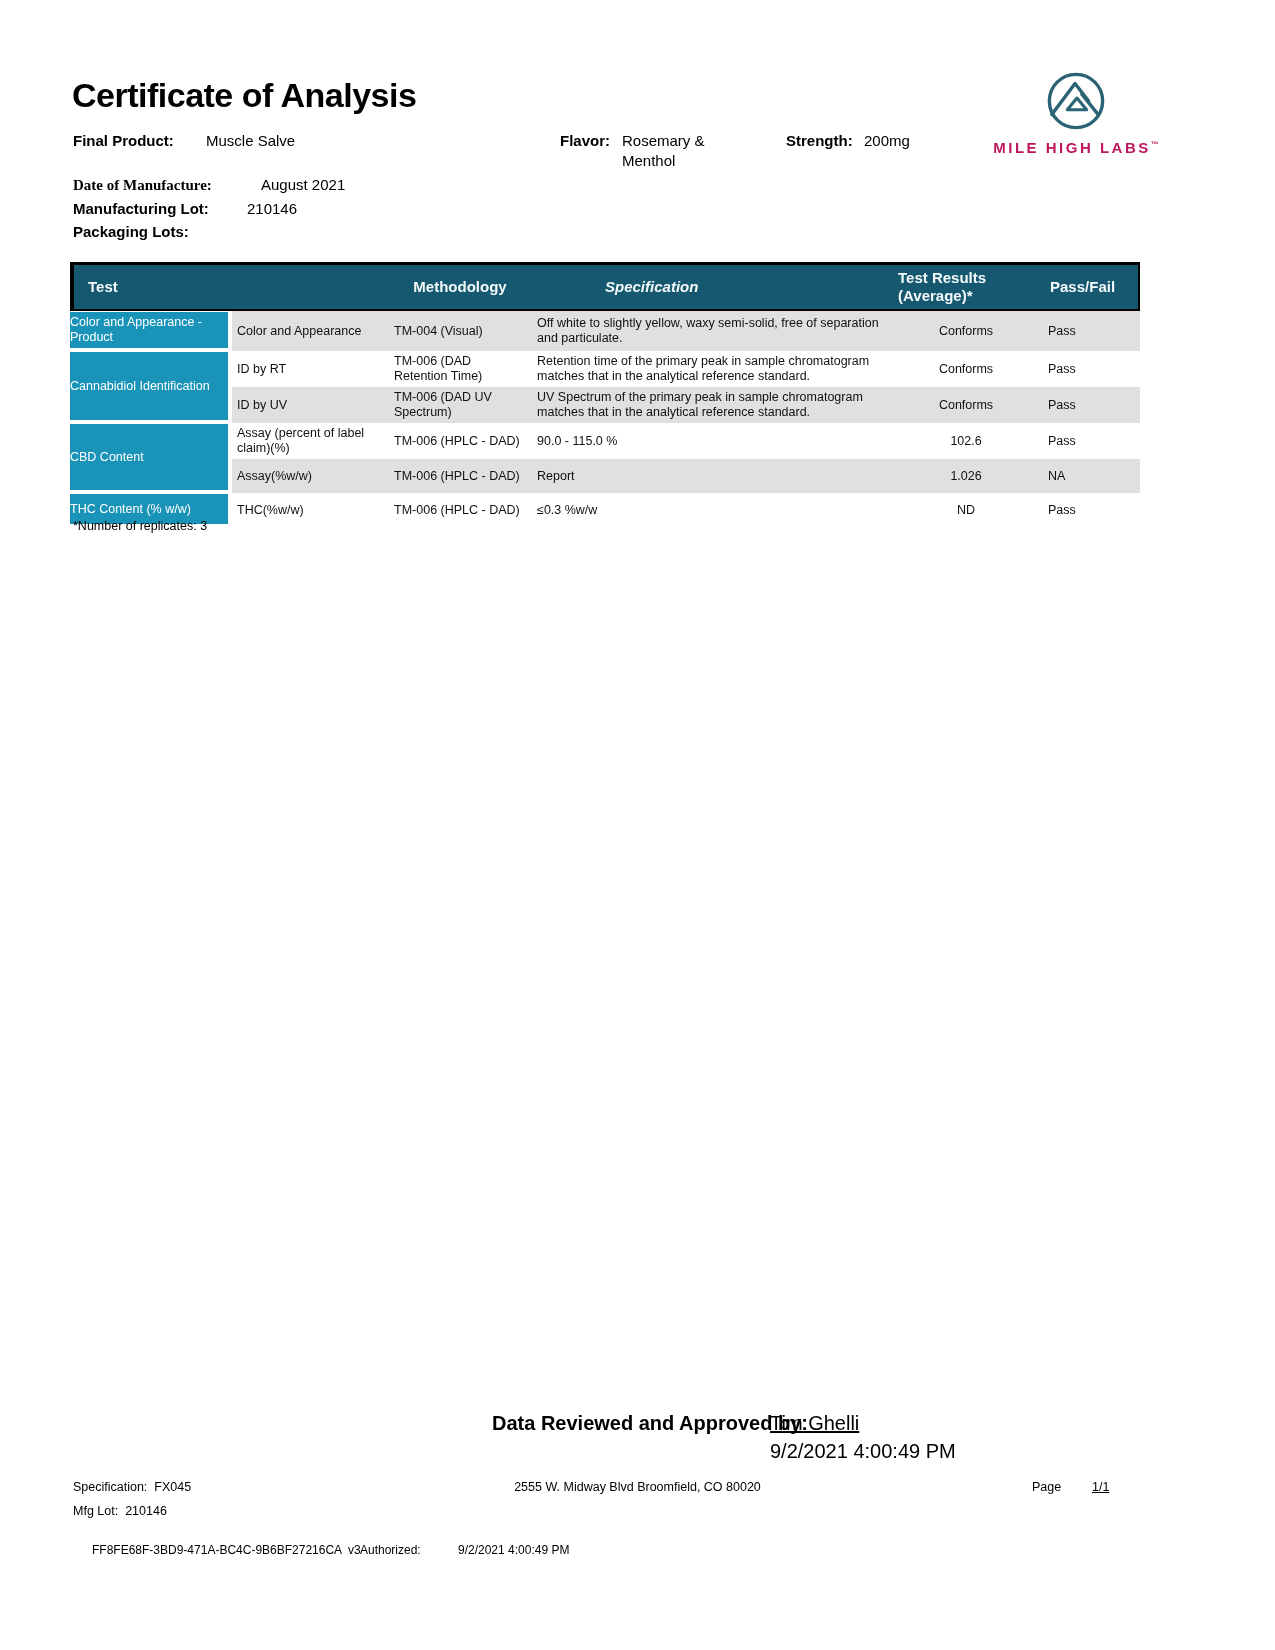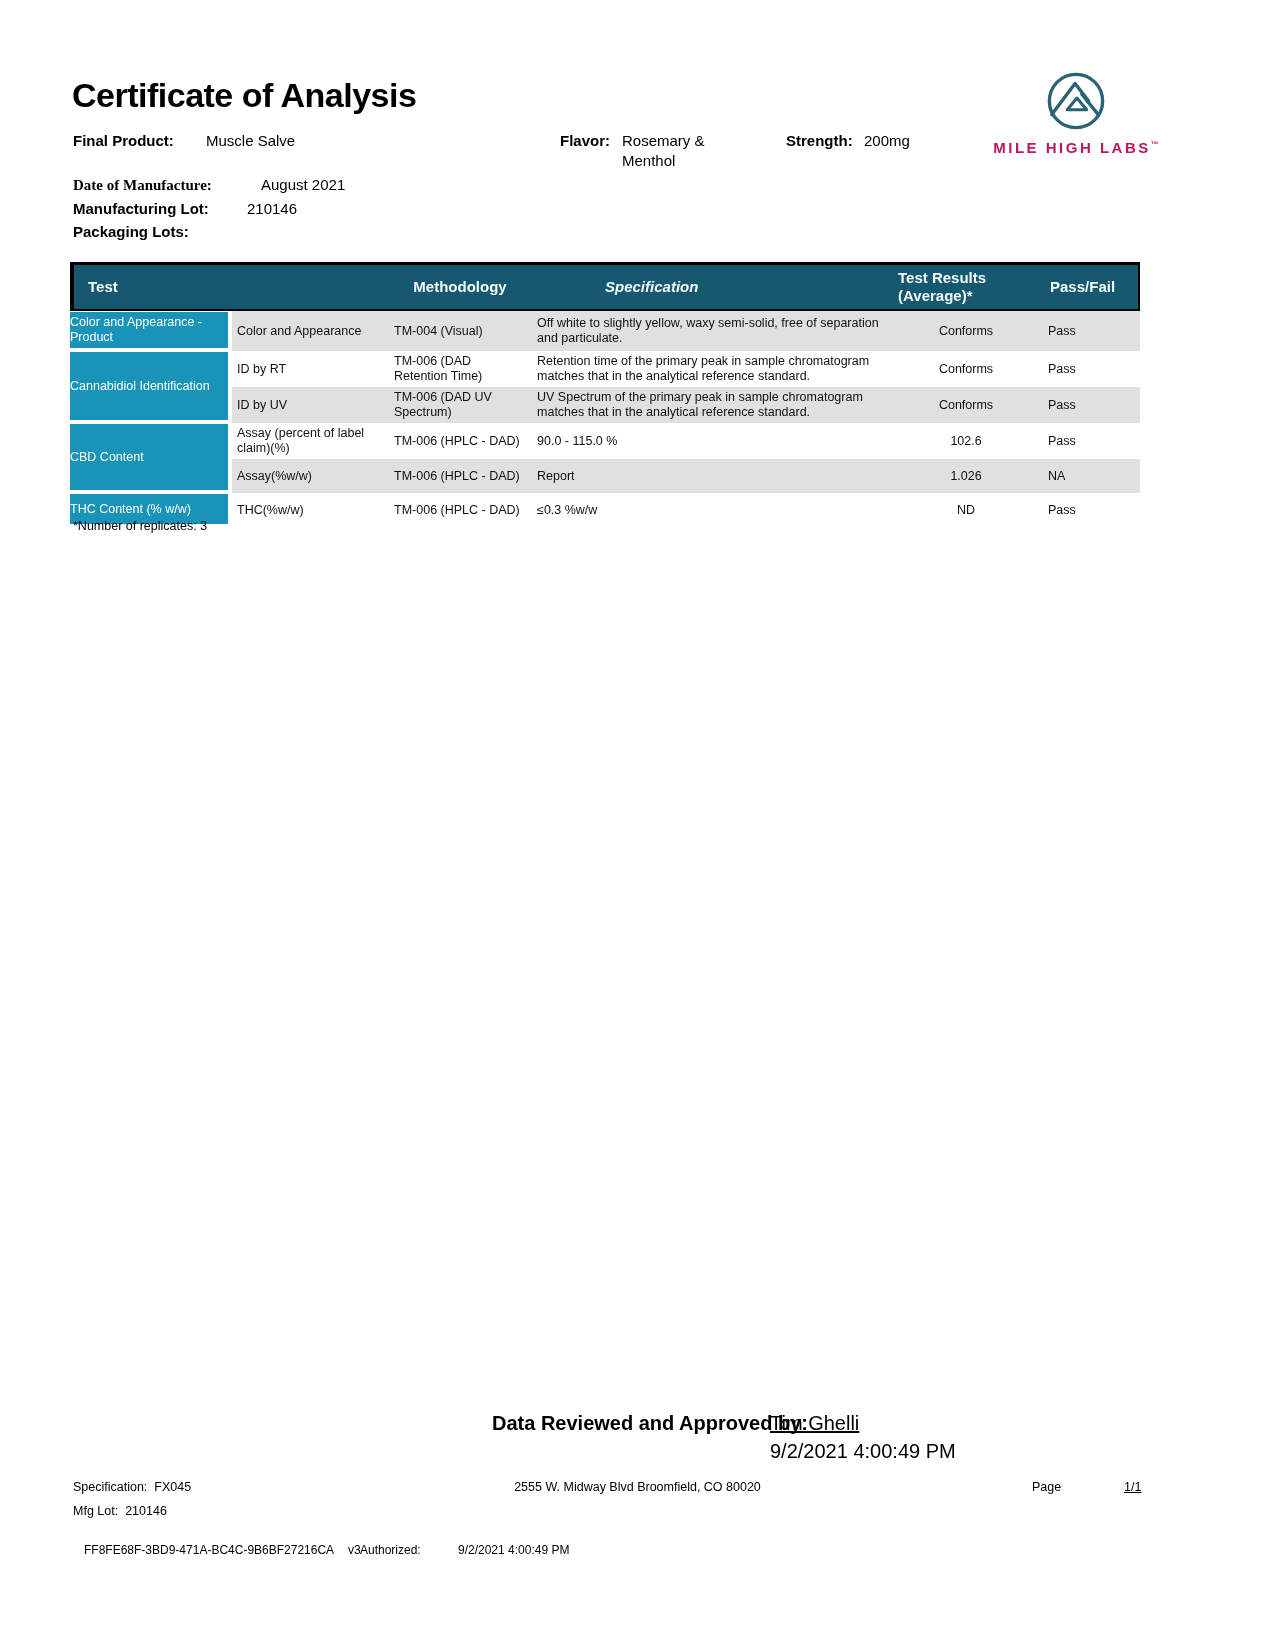--- a/index.html
+++ b/index.html
@@ -159,23 +159,23 @@
 
   <span class="abs b appr" style="left:492px;top:1413px;">Data Reviewed and Approved by:</span>
   <span class="abs appr" style="left:770px;top:1413px;text-decoration:underline;">Tim Ghelli</span>
   <span class="abs appr" style="left:770px;top:1441px;">9/2/2021 4:00:49 PM</span>
 
   <span class="abs foot" style="left:73px;top:1479px;">
     <span>Specification:</span>&nbsp;&nbsp;<span>FX045</span>
   </span>
   <span class="abs foot addr" style="top:1479px;">2555 W. Midway Blvd Broomfield, CO 80020</span>
   <span class="abs foot" style="left:1024px;top:1479px;margin-left:8px;">Page</span>
-  <span class="abs foot" style="left:1124px;top:1479px;text-decoration:underline;">1/1</span>
+  <span class="abs foot" style="left:1092px;top:1479px;text-decoration:underline;">1/1</span>
   <span class="abs foot" style="left:73px;top:1503px;">
     <span>Mfg Lot:</span>&nbsp;&nbsp;<span>210146</span>
   </span>
 
-  <span class="abs foot-sm" style="left:84px;top:1543px;">FF8FE68F-3BD9-471A-BC4C-9B6BF27216CA</span>
+  <span class="abs foot-sm" style="left:92px;top:1543px;">FF8FE68F-3BD9-471A-BC4C-9B6BF27216CA</span>
   <span class="abs foot-sm" style="left:348px;top:1543px;">v3</span>
   <span class="abs foot-sm" style="left:360px;top:1543px;text-align:center;">Authorized:</span>
   <span class="abs foot-sm" style="left:458px;top:1543px;">9/2/2021 4:00:49 PM</span>
 
 </div>
 
 </body></html>

